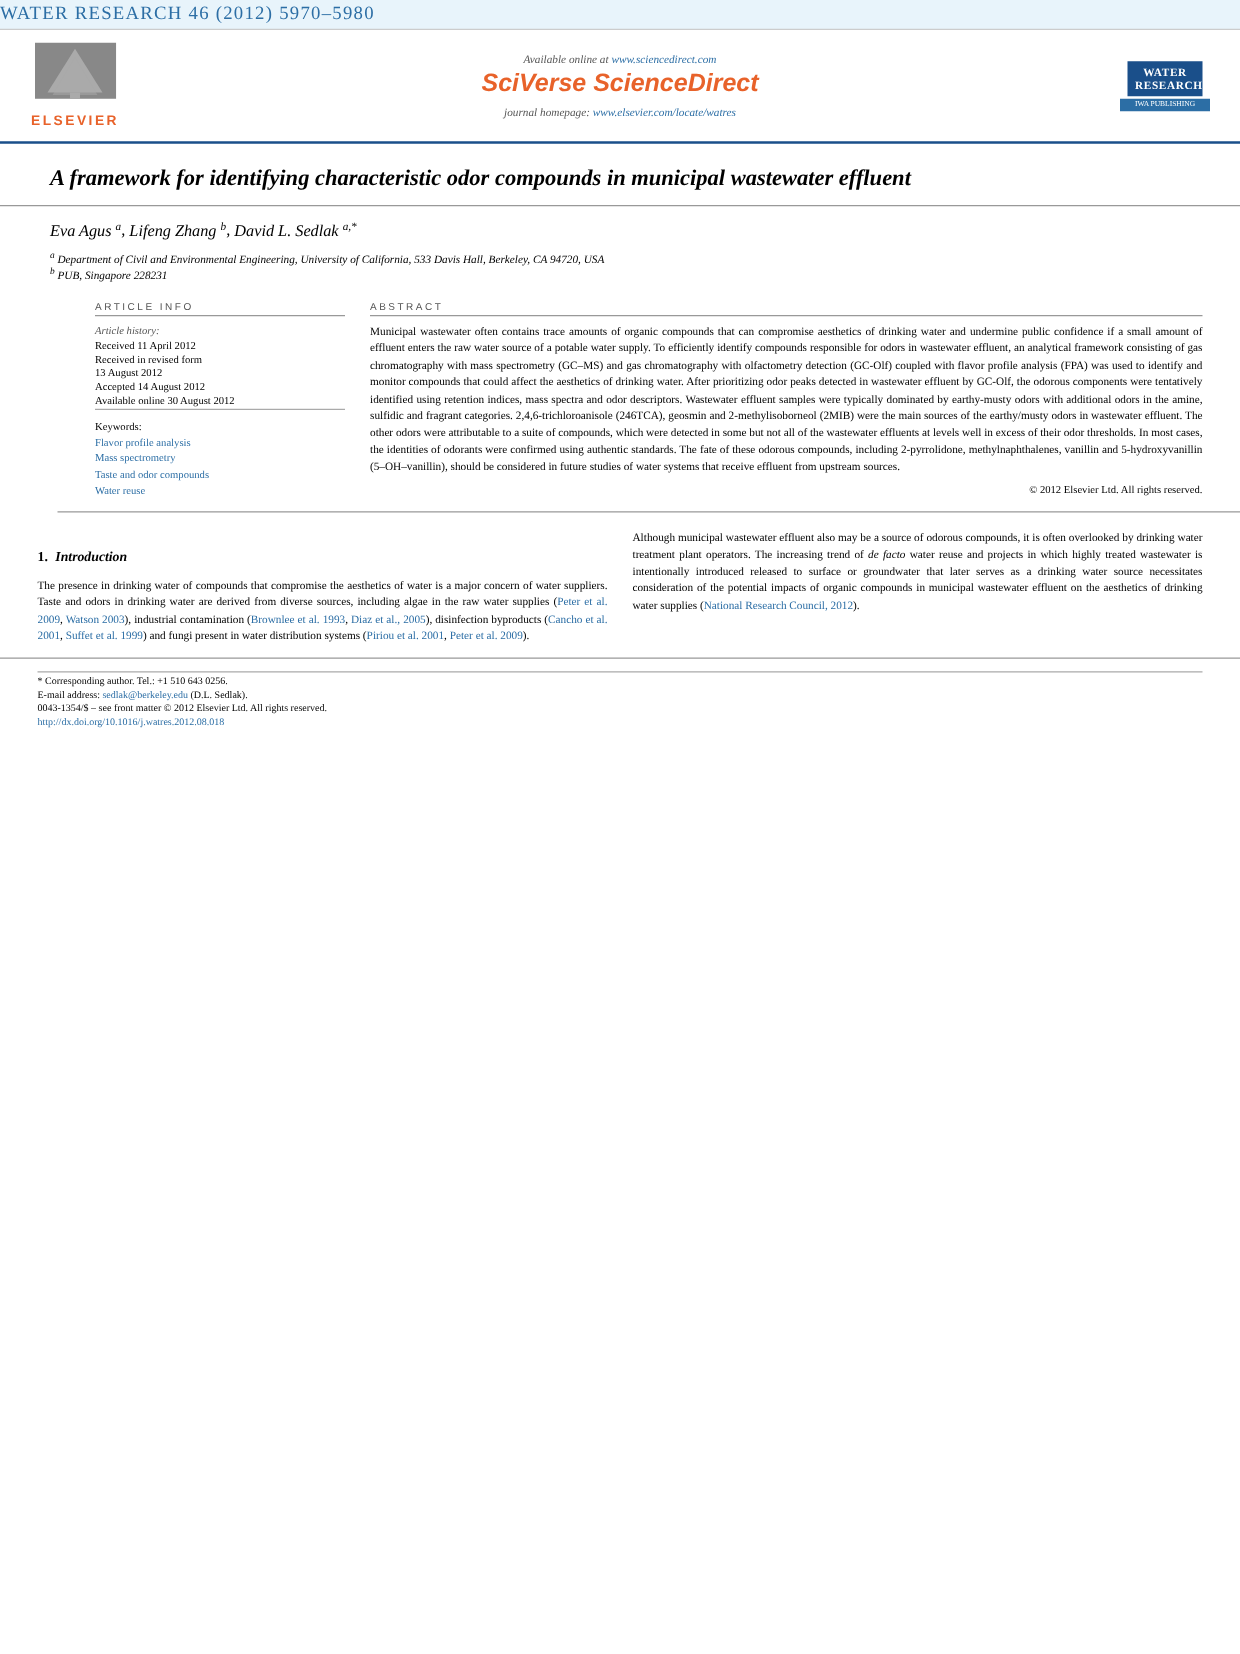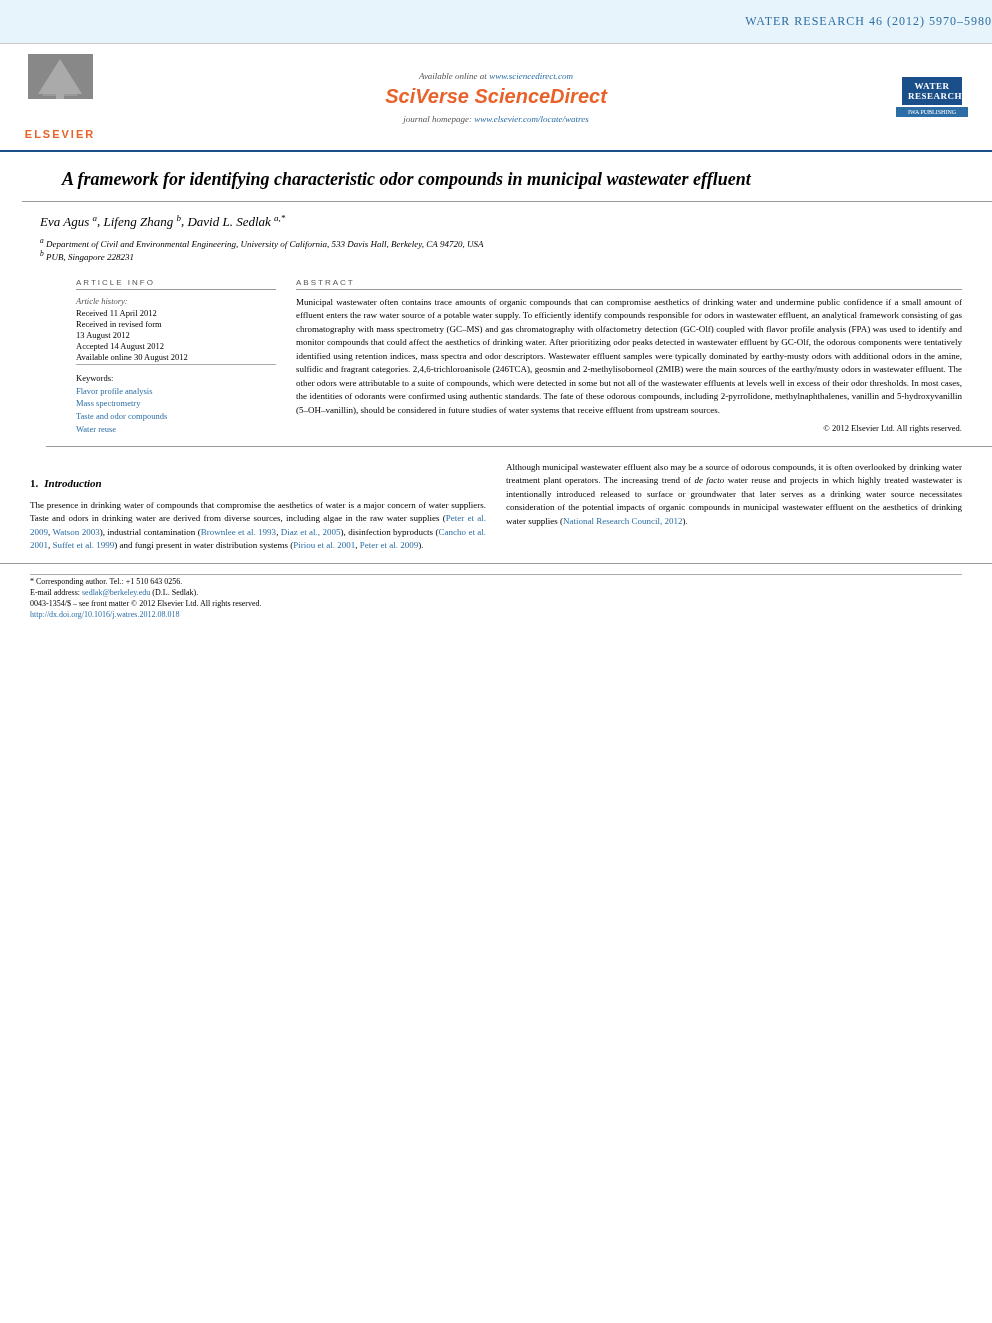--- a/index.html
+++ b/index.html
@@ -8,23 +8,23 @@
       font-size: 10px;
       background: #fff;
       color: #000;
       width: 992px;
       min-height: 1323px;
     }
 
     
     .journal-bar {
       background: #e8f4fb;
-      text-align: right;
-      padding: 14px 0;
-      font-size: 12px;
+      text-align: left;
+      padding: 3px 0;
+      font-size: 15px;
       color: #2c6ea5;
       letter-spacing: 1px;
       border-bottom: 1px solid #ccc;
       text-transform: uppercase;
     }
 
     
     .header-area {
       display: flex;
       align-items: center;
@@ -96,35 +96,34 @@
       margin-top: 2px;
       text-align: center;
       width: 72px;
     }
 
     
     .elsevier-logo {
       display: flex;
       flex-direction: column;
       align-items: center;
-      gap: 19px;
+      gap: 2px;
     }
     .elsevier-text {
       font-family: Arial, sans-serif;
       font-size: 11px;
       color: #e8622a;
       font-weight: bold;
       letter-spacing: 2px;
     }
 
     
     .article-title-section {
       padding: 16px 40px 10px 40px;
       border-bottom: 1px solid #999;
-      margin-left: 22px;
     }
     .article-title {
       font-size: 18px;
       font-weight: bold;
       font-style: italic;
       line-height: 1.3;
       color: #000;
     }
 
     

